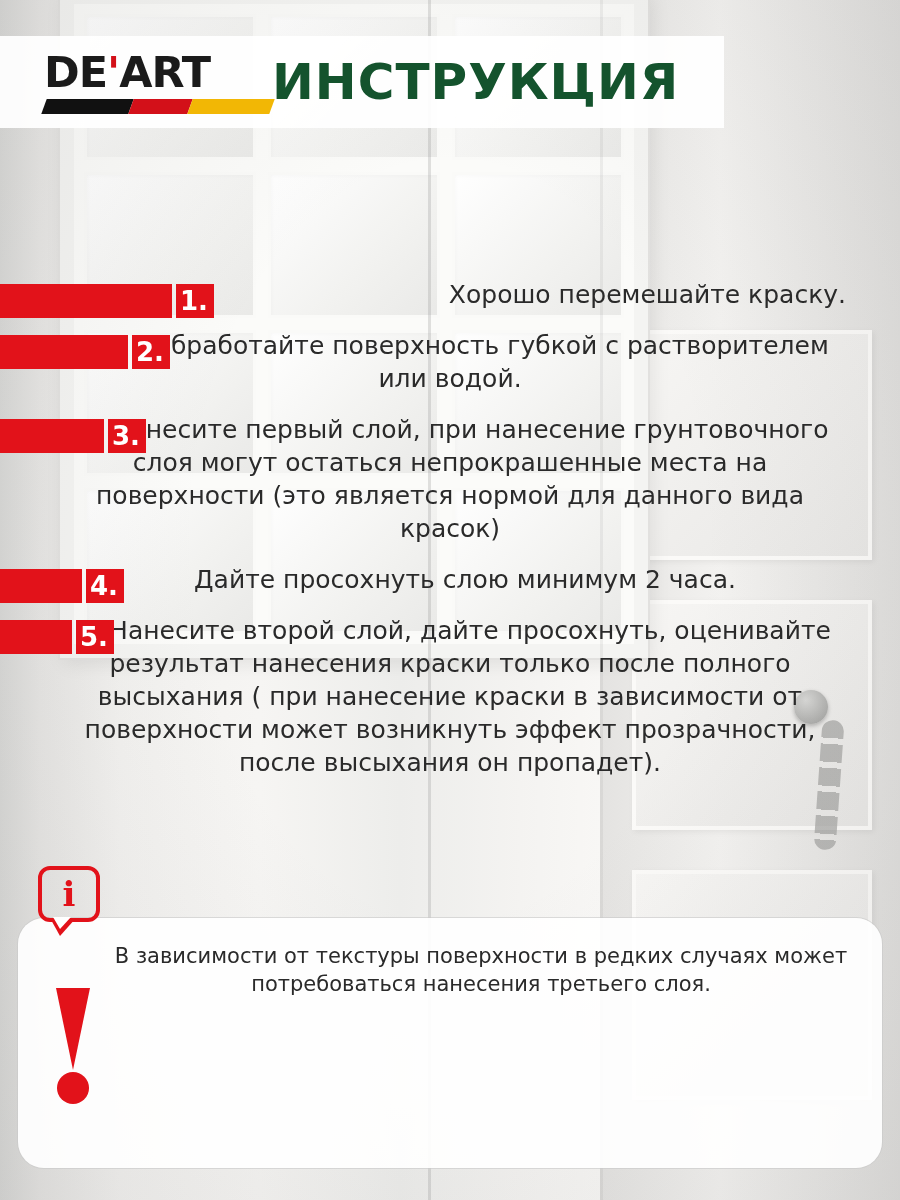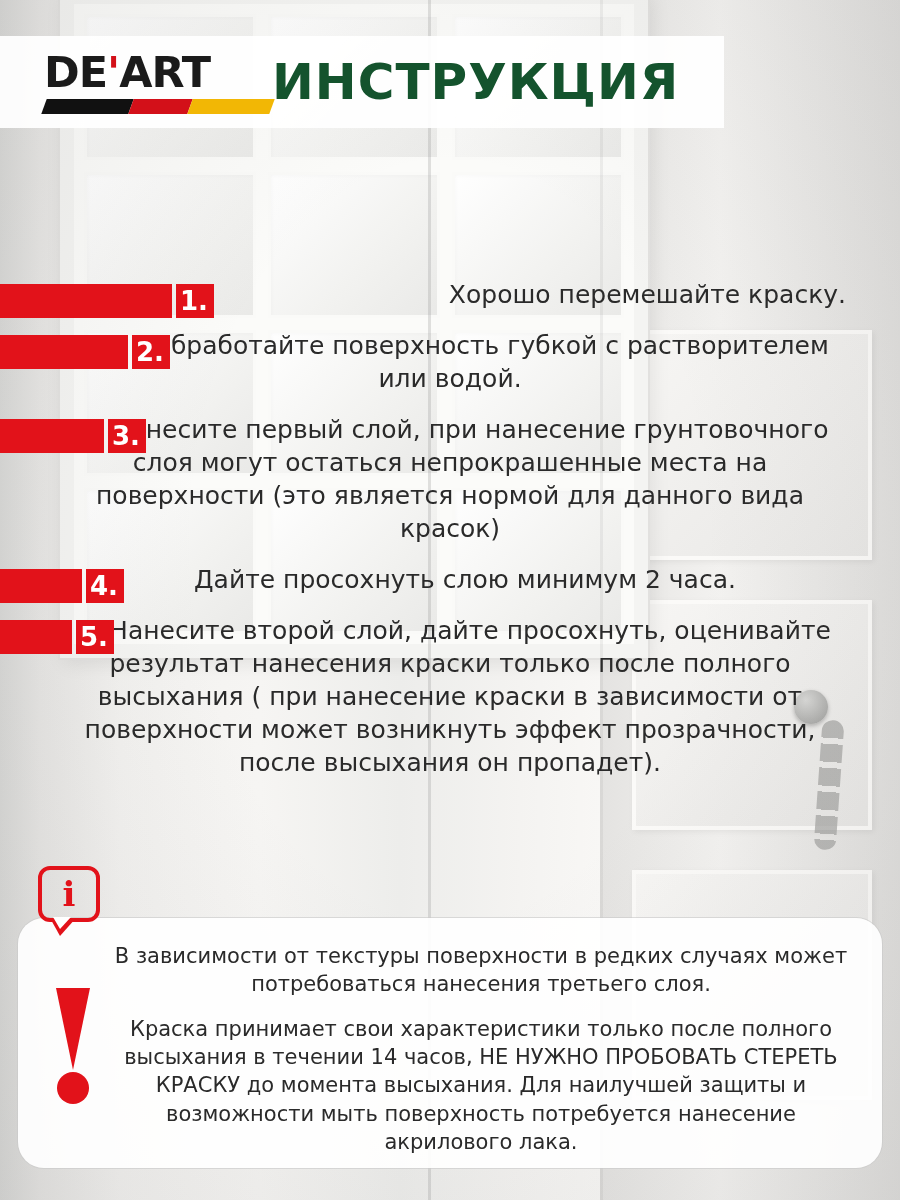--- a/index.html
+++ b/index.html
@@ -391,21 +391,20 @@
       <div class="step-bar"></div>
       <div class="step-num">5.</div>
       <div class="step-text">Нанесите второй слой, дайте просохнуть, оценивайте результат нанесения краски только после полного высыхания ( при нанесение краски в зависимости от поверхности может возникнуть эффект прозрачности, после высыхания он пропадет).</div>
     </div>
 
   </div>
 
   <div class="note-box">
     <div class="note-inner">
       <p class="note-p">В зависимости от текстуры поверхности в редких случаях может потребоваться нанесения третьего слоя.</p>
-      <p class="note-p second">Краска принимает свои характеристики только после полного высыхания в течении 14 часов, НЕ НУЖНО  ПРОБОВАТЬ СТЕРЕТЬ КРАСКУ до момента высыхания. Для наилучшей защиты и возможности мыть поверхность потребуется нанесение акрилового лака.</p>
     </div>
   </div>
 
   <div class="info-icon">
     <div class="bubble"></div>
     <div class="tail"></div>
     <div class="tail-inner"></div>
     <div class="glyph">i</div>
   </div>
 

